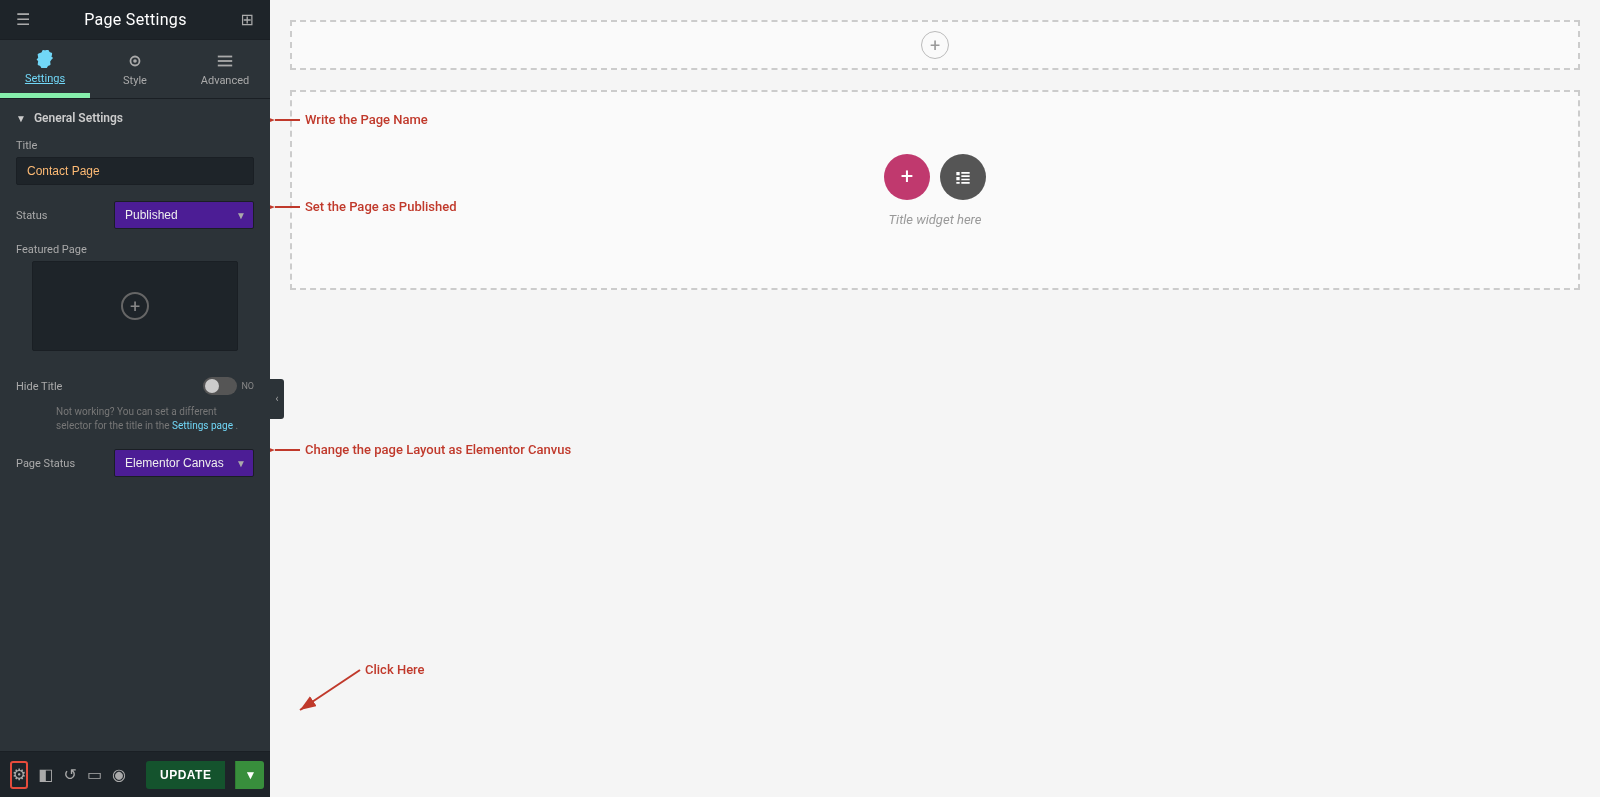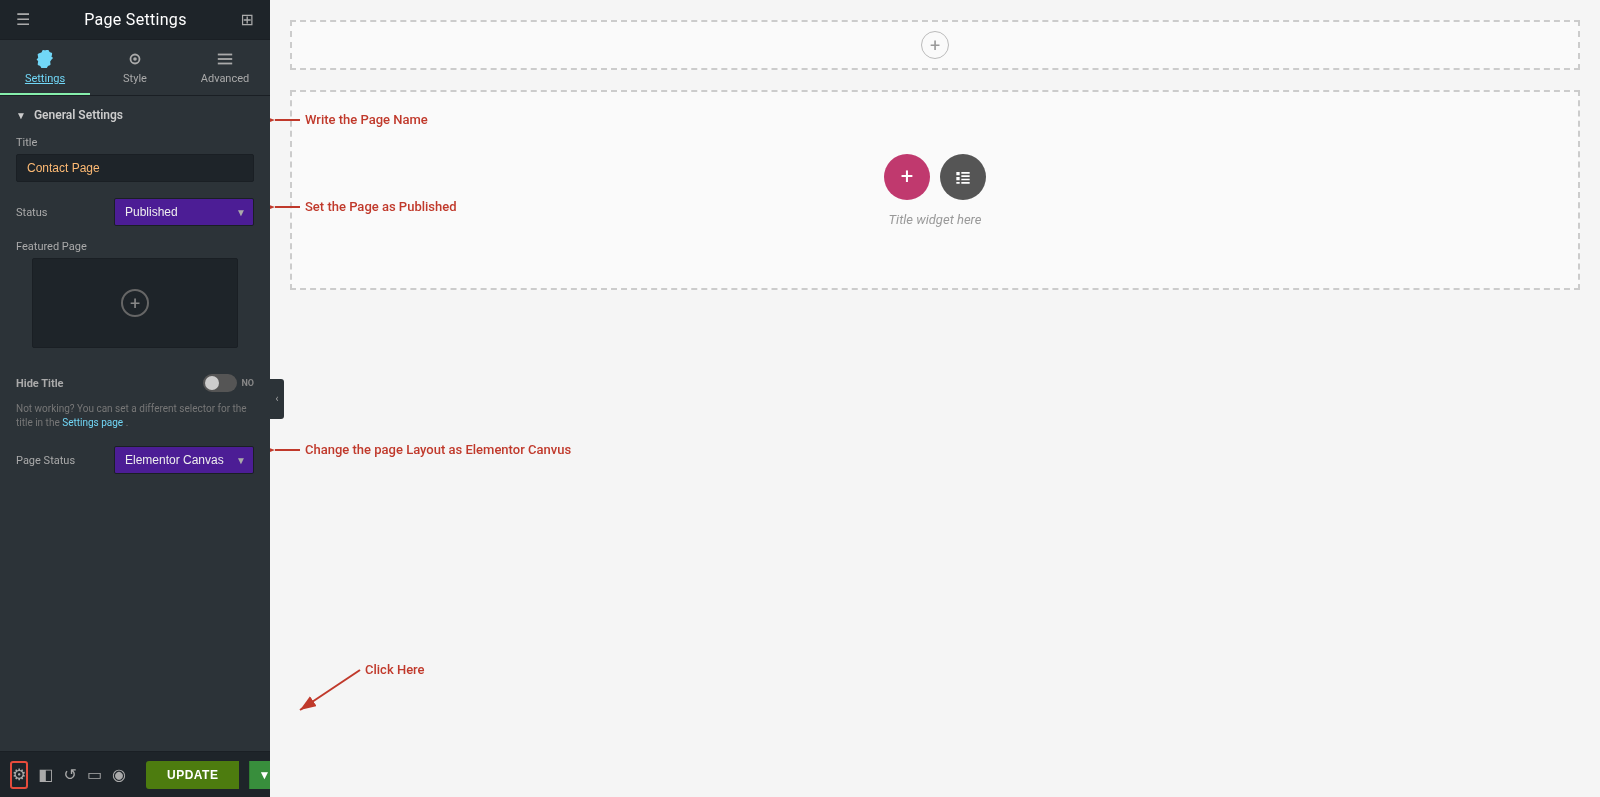--- a/index.html
+++ b/index.html
@@ -48,21 +48,21 @@
       padding: 10px 0 8px;
       cursor: pointer;
       color: #aaa;
       font-size: 11px;
       gap: 4px;
       border-bottom: 2px solid transparent;
     }
 
     .sidebar-tab.active {
       color: #71d7f7;
-      border-bottom: 2px solid #86efac;
+      border-bottom: 5px solid #86efac;
       text-decoration: underline;
     }
 
     .sidebar-tab svg {
       width: 18px;
       height: 18px;
       fill: currentColor;
     }
 
     .sidebar-content {
@@ -172,21 +172,20 @@
       color: #888;
       font-size: 18px;
       cursor: pointer;
     }
 
     .hide-title-row {
       display: flex;
       align-items: center;
       padding: 6px 16px 8px;
       gap: 8px;
-      font-weight: bold;
     }
 
     .hide-title-label {
       font-size: 11px;
       color: #aaa;
       flex: 1;
     }
 
     .toggle-wrap {
       display: flex;
@@ -218,20 +217,21 @@
       font-size: 9px;
       color: #888;
       text-transform: uppercase;
     }
 
     .hint-text {
       padding: 2px 16px 10px;
       font-size: 10px;
       color: #777;
       line-height: 1.4;
+      margin-left: 40px;
     }
 
     .hint-link {
       color: #71d7f7;
       text-decoration: none;
     }
 
     .helper-text {
       padding: 2px 16px 6px;
       font-size: 10px;
@@ -260,24 +260,24 @@
       cursor: pointer;
       font-size: 16px;
       border-radius: 3px;
     }
 
     .bottom-icon.highlighted {
       border: 2px solid #e74c3c;
     }
 
     .update-btn {
-      background: #4d7c0f;
+      background: #14532d;
       color: #fff;
       border: none;
-      padding: 7px 21px;
+      padding: 7px 14px;
       font-size: 12px;
       font-weight: 600;
       border-radius: 3px 0 0 3px;
       cursor: pointer;
       letter-spacing: 0.5px;
     }
 
     .update-arrow-btn {
       background: #388e3c;
       color: #fff;

